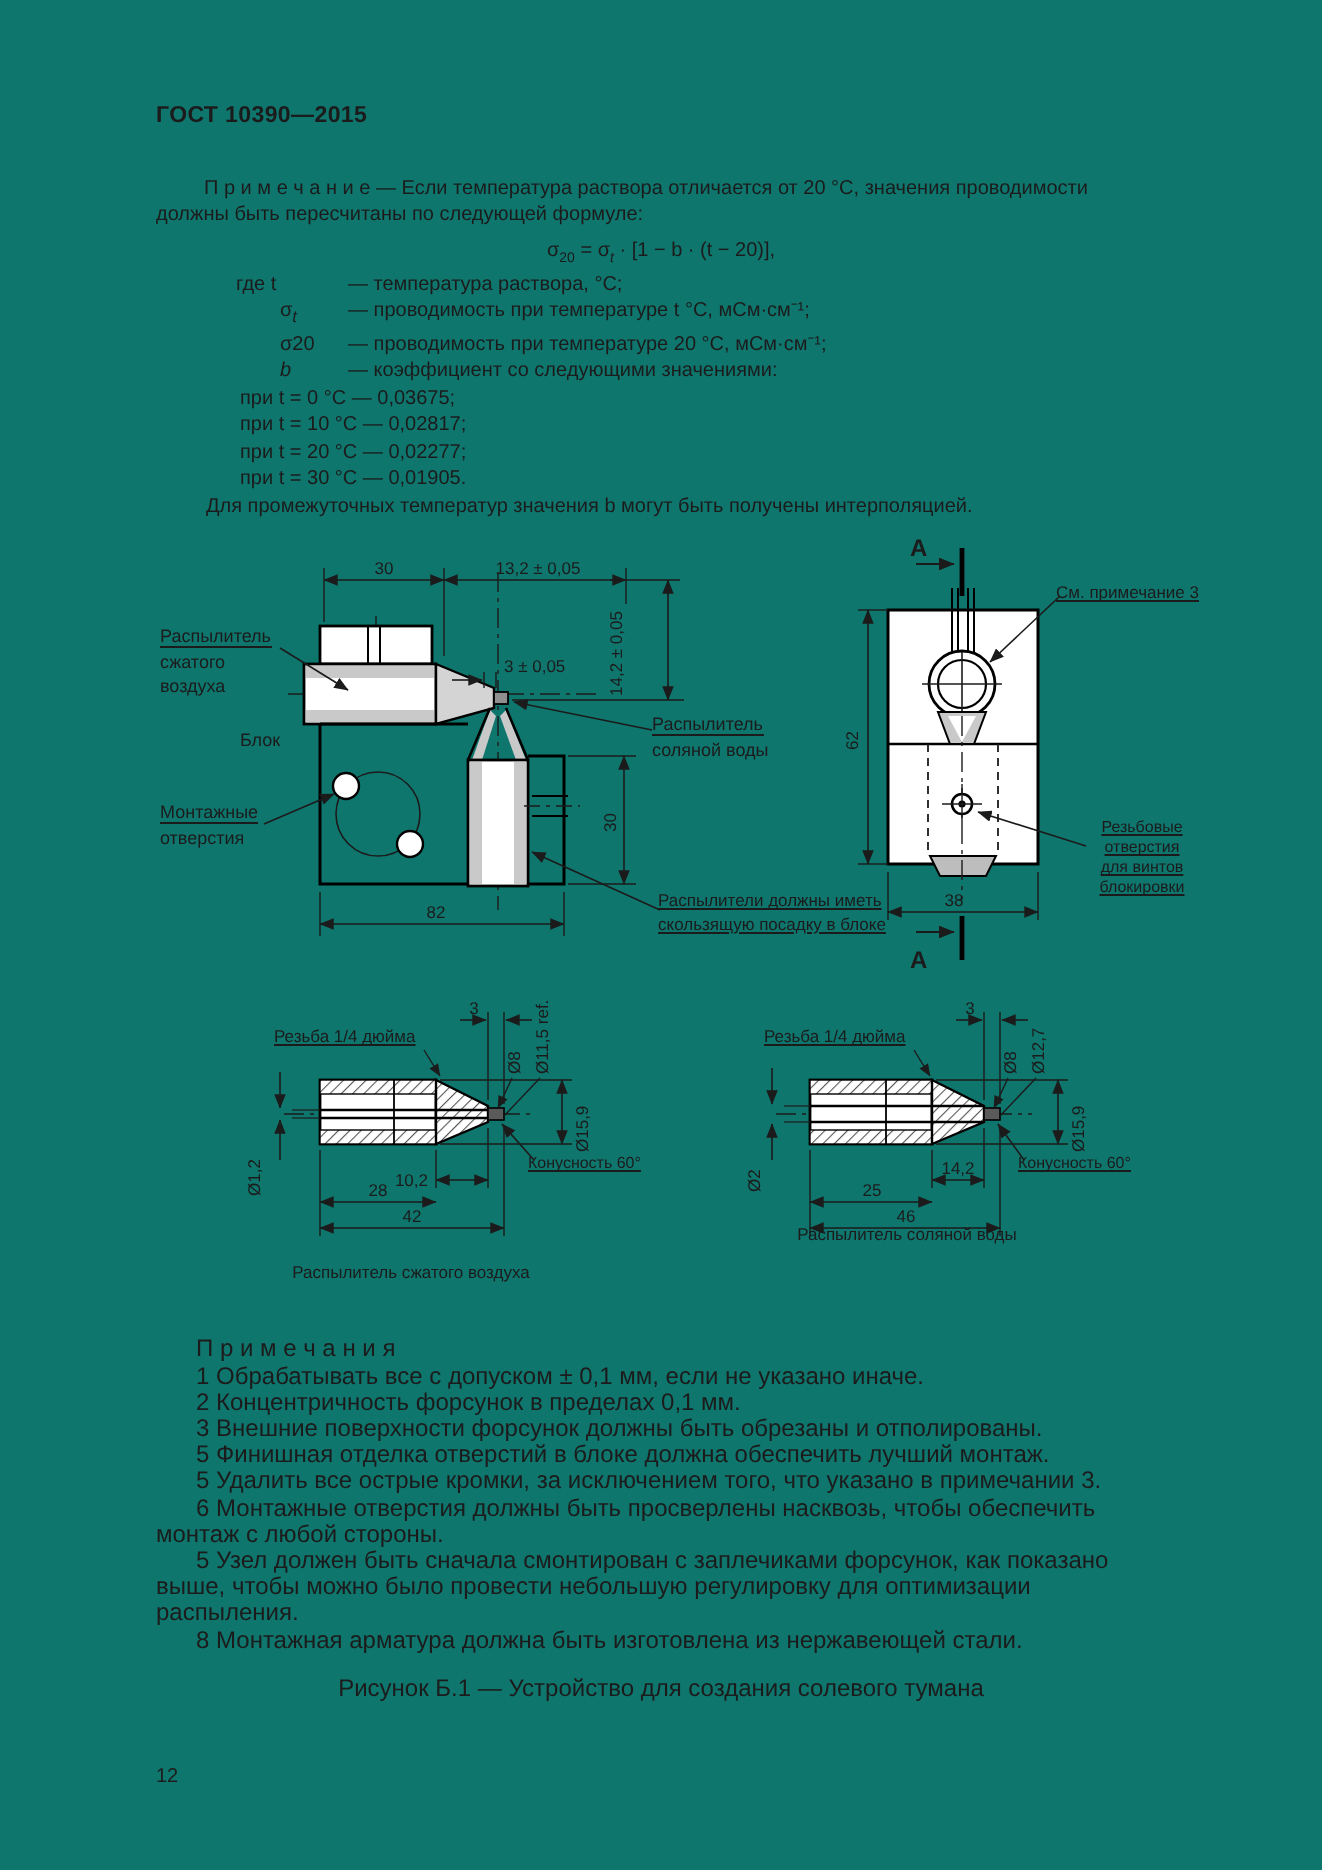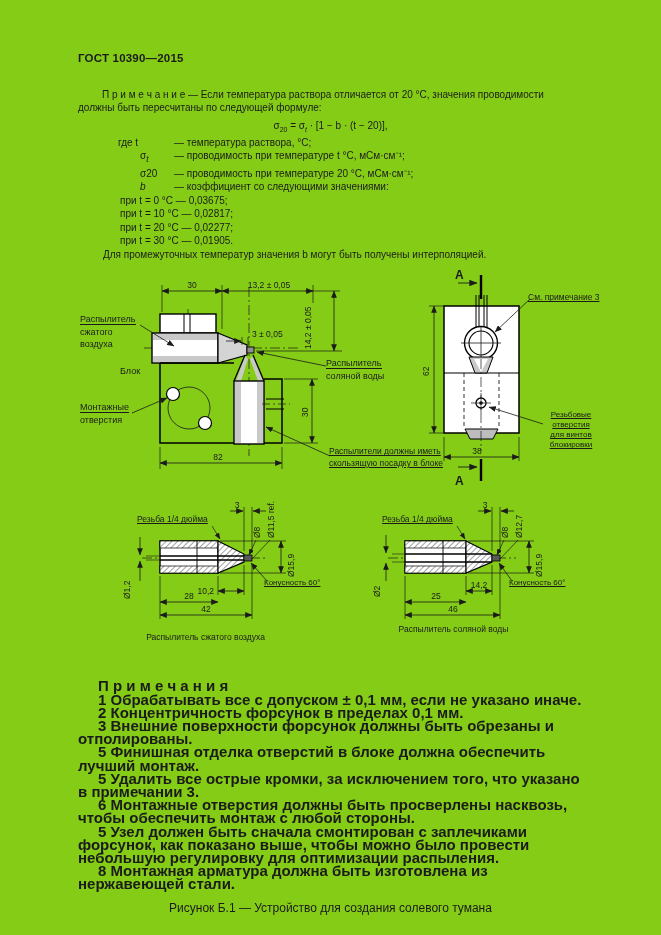--- a/index.html
+++ b/index.html
@@ -1,16 +1,16 @@
 <!DOCTYPE html>
 <html lang="ru"><head>
 <meta charset="utf-8">
 <style>
   html,body{margin:0;padding:0;background:#e8e8e8;}
-  .page{position:relative;width:661px;height:935px;background:#84cc16;margin:0 auto;
+  .page{position:relative;width:661px;height:935px;background:#0f766e;margin:0 auto;
         font-family:"Liberation Sans",sans-serif;color:#1b1b1b;overflow:hidden;
         box-sizing:border-box;padding:52px 78px 0 78px;}
   .hdr{font-size:11.5px;font-weight:bold;letter-spacing:.2px;}
   .body-text{font-size:10px;line-height:13.4px;margin:24px 0 0 0;text-indent:24px;}
   .formula{font-size:10px;text-align:center;margin-top:5px;}
   .formula sub{font-size:7px;}
   .it{font-style:italic;}
   .defs{font-size:10px;line-height:13.5px;margin-top:3px;}
   .def-row .dterm{display:inline-block;width:56px;padding-left:40px;}
   .def-row.ind{padding-left:22px;}
@@ -19,21 +19,21 @@
   .def-close{padding-left:25px;}
   .figure{position:relative;width:661px;height:400px;margin:2px 0 0 -78px;}
   .figure svg{position:absolute;left:0;top:0;}
   .fl{position:absolute;font-size:9px;line-height:12.5px;white-space:pre-line;}
   .fl .ushelf{border-bottom:1px solid #1b1b1b;padding-bottom:0px;}
   .fl.small{font-size:8px;line-height:10px;}
   .fl.s85{font-size:8.5px;line-height:11.5px;}
   .fl.uall{text-decoration:underline;}
   .fl.ctr{text-align:center;}
   .fl.secletter{font-size:12px;font-weight:bold;}
-  .notes{font-size:15px;line-height:13.2px;margin-top:16px;font-weight:bold;}
+  .notes{font-size:12px;line-height:13.2px;margin-top:6px;}
   .notes .ntitle{text-indent:20px;}
   .notes .nitem{text-indent:20px;}
   .figcap{font-size:12px;text-align:center;margin-top:10px;}
   .pagenum{font-size:10px;margin-top:32px;}
 </style>
 </head>
 <body>
 
 <div class="page">
 
@@ -291,21 +291,21 @@
 отверстия
 для винтов
 блокировки</div>
     <div class="fl secletter" style="left:455px;top:6px;">А</div>
     <div class="fl secletter" style="left:455px;top:212px;">А</div>
     <div class="fl s85 uall" style="left:137px;top:251px;">Резьба 1/4 дюйма</div>
     <div class="fl s85 uall" style="left:382px;top:251px;">Резьба 1/4 дюйма</div>
     <div class="fl small uall" style="left:264px;top:315px;">Конусность 60°</div>
     <div class="fl small uall" style="left:509px;top:315px;">Конусность 60°</div>
     <div class="fl s85 ctr" style="left:138px;top:369px;width:135px;">Распылитель сжатого воздуха</div>
-    <div class="fl s85 ctr" style="left:386px;top:361px;width:135px;">Распылитель соляной воды</div>
+    <div class="fl s85 ctr" style="left:386px;top:350px;width:135px;">Распылитель соляной воды</div>
   </div>
 
   <div class="notes">
     <div class="ntitle">П р и м е ч а н и я</div>
     <div class="nitem">1 Обрабатывать все с допуском ± 0,1 мм, если не указано иначе.</div>
     <div class="nitem">2 Концентричность форсунок в пределах 0,1 мм.</div>
     <div class="nitem">3 Внешние поверхности форсунок должны быть обрезаны и отполированы.</div>
     <div class="nitem">5 Финишная отделка отверстий в блоке должна обеспечить лучший монтаж.</div>
     <div class="nitem">5 Удалить все острые кромки, за исключением того, что указано в примечании 3.</div>
     <div class="nitem">6 Монтажные отверстия должны быть просверлены насквозь, чтобы обеспечить монтаж с любой стороны.</div>

